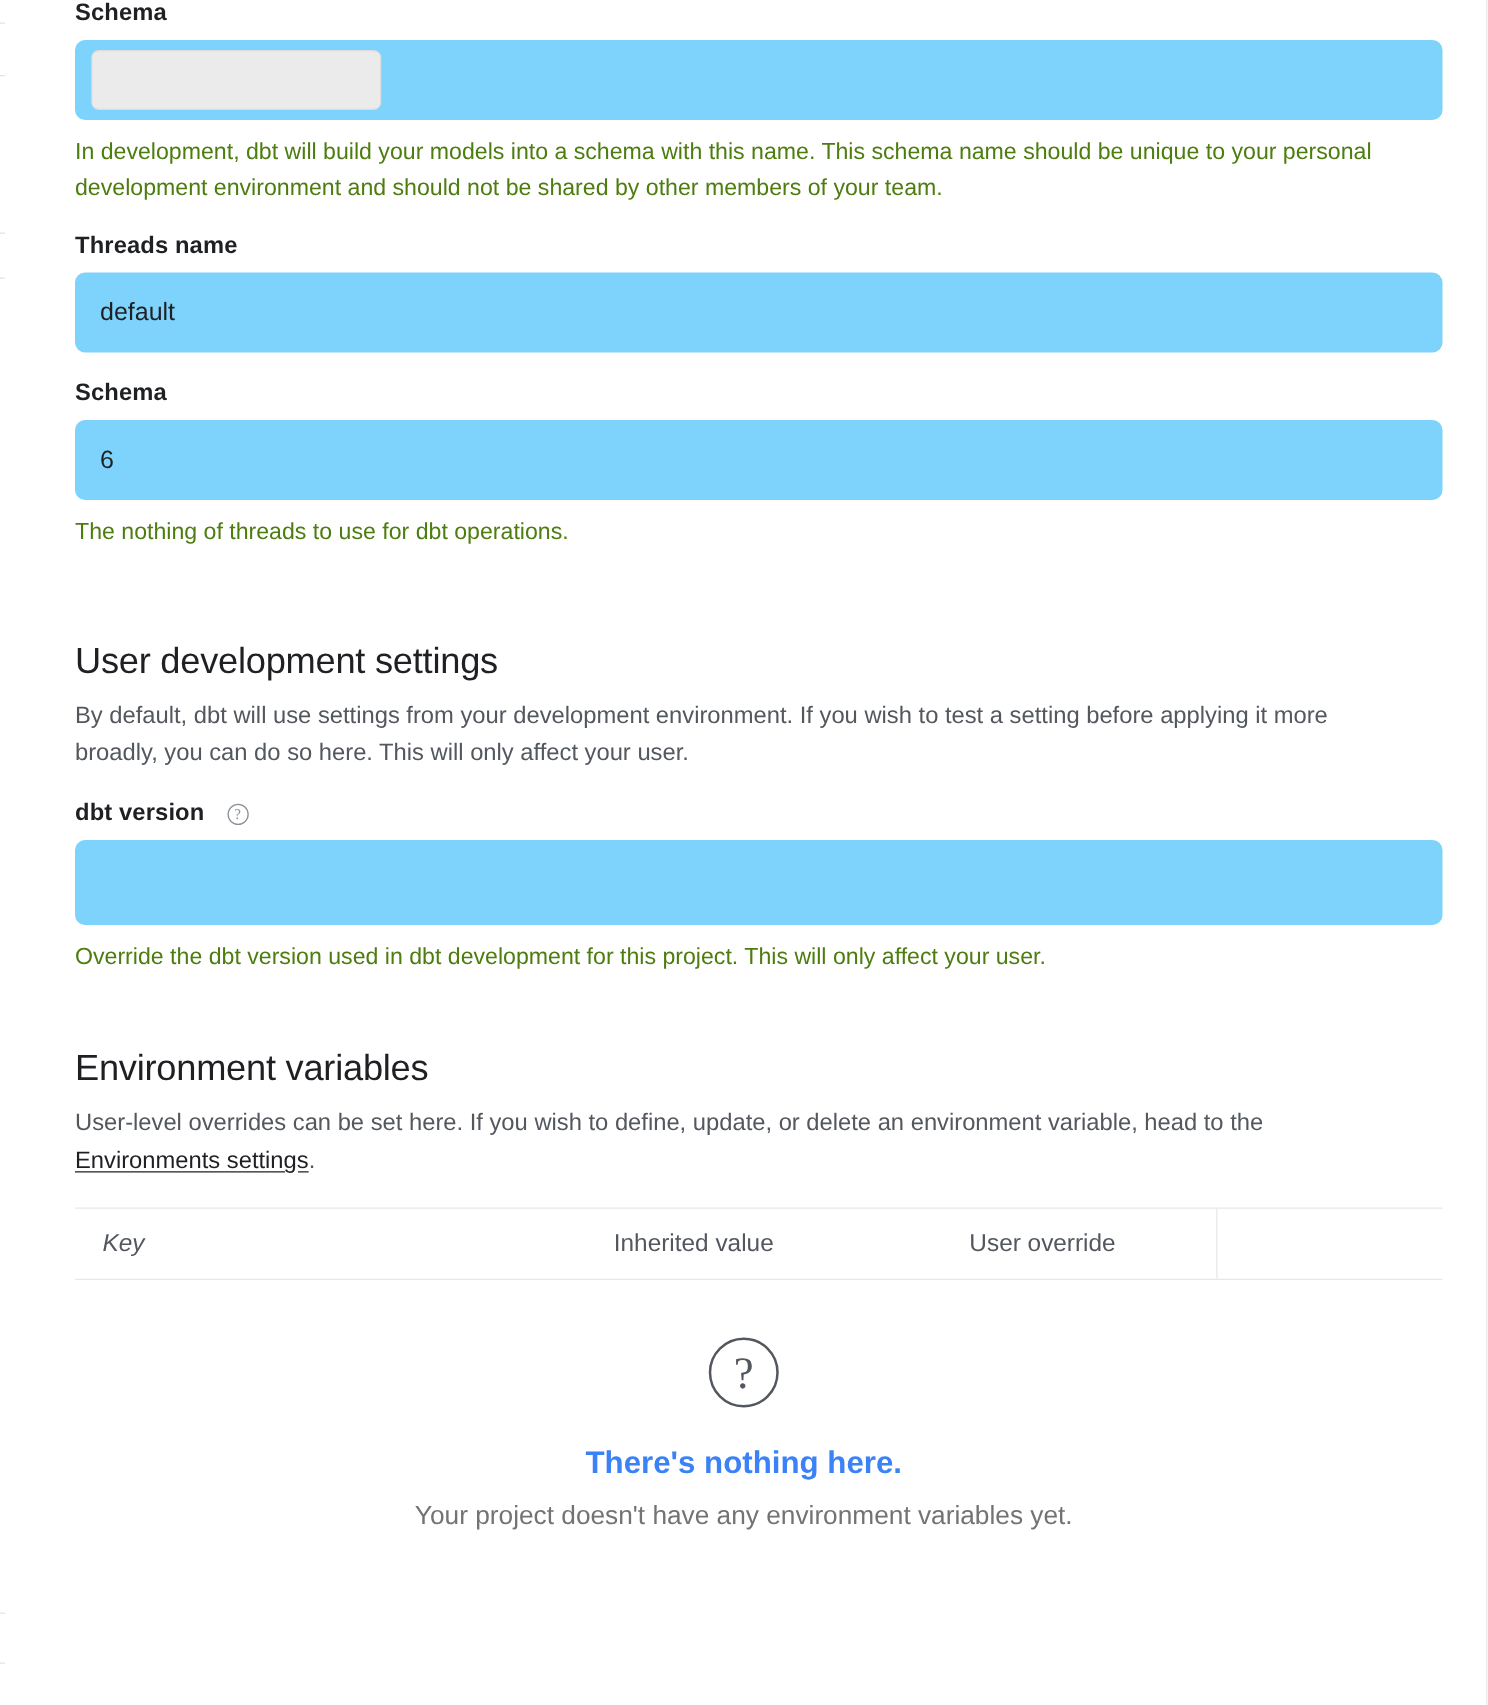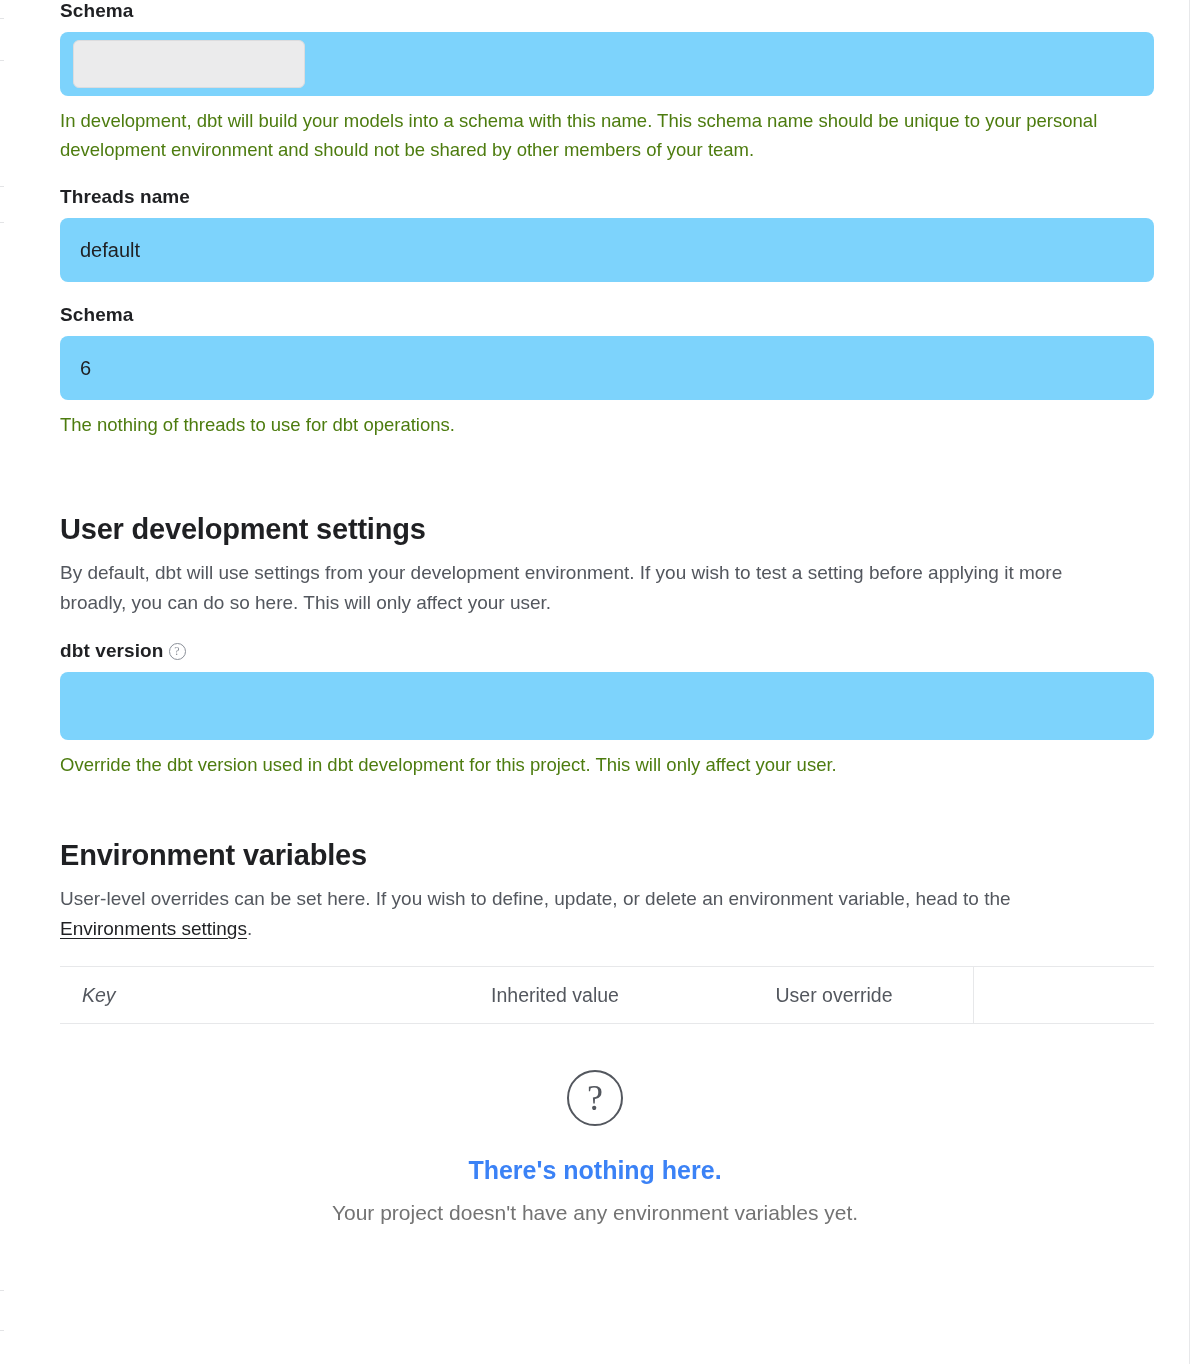--- a/index.html
+++ b/index.html
@@ -41,21 +41,21 @@
   .field-label {
     font-size: 19px;
     font-weight: bold;
     color: #1f2023;
     margin: 0 0 10px 0;
     letter-spacing: 0.1px;
   }
   .label-row {
     display: flex;
     align-items: center;
-    gap: 5px;
+    gap: 18px;
     margin: 0 0 10px 0;
   }
   .help-icon {
     width: 17px; height: 17px;
     border-radius: 50%;
     border: 1.5px solid #8a8f98;
     color: #8a8f98;
     font-size: 12px;
     line-height: 14px;
     text-align: center;
@@ -96,21 +96,21 @@
     max-width: 1092px;
   }
 
   .gap-sm { height: 22px; }
   .gap-md { height: 60px; }
   .gap-lg { height: 74px; }
 
   
   .section-title {
     font-size: 29px;
-    font-weight: bold;
+    font-weight: normal;
     color: #1f2023;
     margin: 0 0 12px 0;
     letter-spacing: -0.2px;
   }
   .section-sub {
     font-size: 19px;
     line-height: 30px;
     color: #53575e;
     margin: 0;
     max-width: 1092px;

